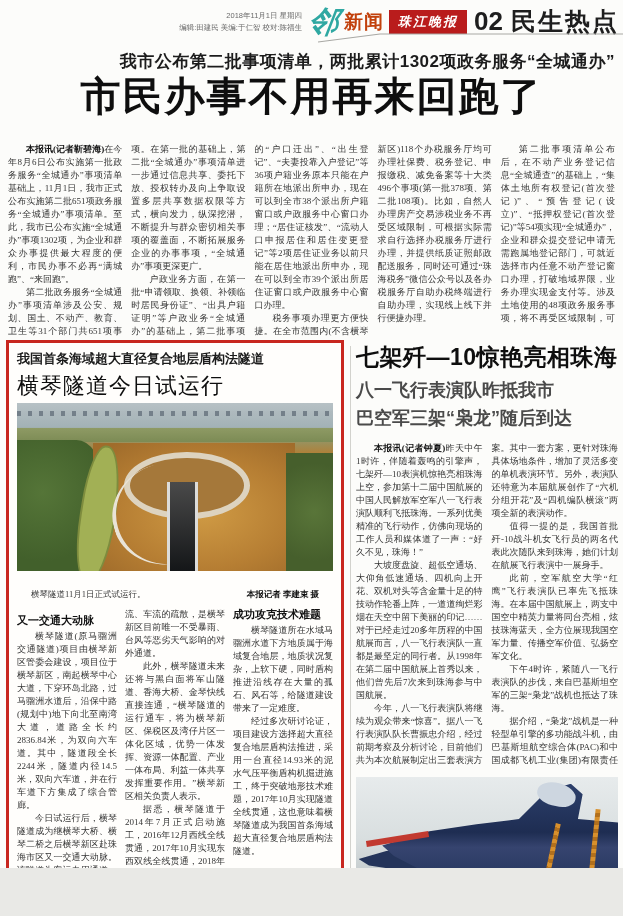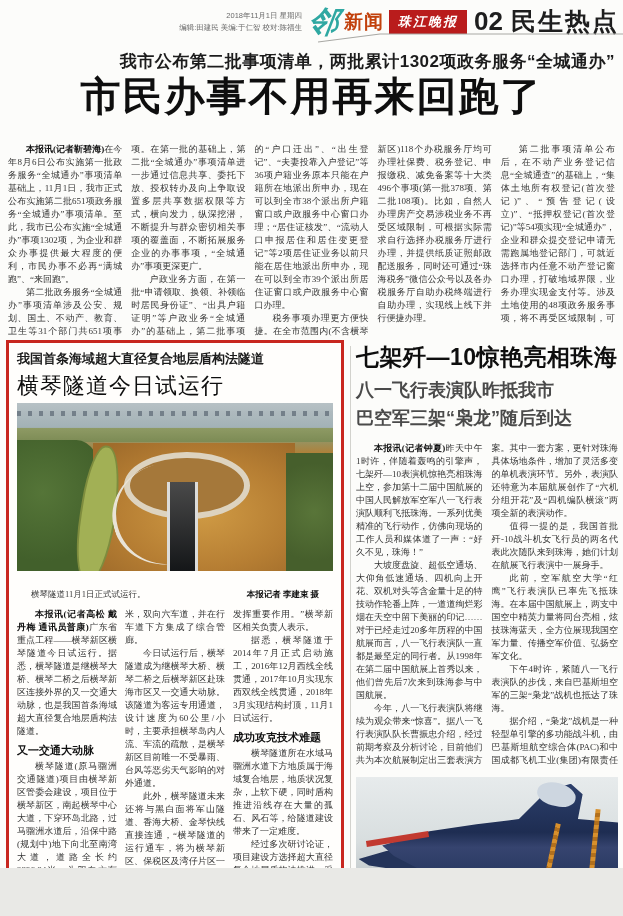--- a/index.html
+++ b/index.html
@@ -131,21 +131,20 @@
       <div class="tp-canal"></div>
       <div class="tp-ring"></div>
       <div class="tp-road-arc"></div>
       <div class="tp-trench"></div>
     </div>
     <div class="photo-caption">
       <span>横琴隧道11月1日正式试运行。</span>
       <span class="credit">本报记者 李建束 摄</span>
     </div>
     <div class="news-body tunnel-body">
-        <p><b>本报讯(记者高松 戴丹梅 通讯员普康)</b>广东省重点工程——横琴新区横琴隧道今日试运行。据悉，横琴隧道是继横琴大桥、横琴二桥之后横琴新区连接外界的又一交通大动脉，也是我国首条海域超大直径复合地层盾构法隧道。</p>
         <h4 class="subhead">又一交通大动脉</h4>
         <p>横琴隧道(原马骝洲交通隧道)项目由横琴新区管委会建设，项目位于横琴新区，南起横琴中心大道，下穿环岛北路，过马骝洲水道后，沿保中路(规划中)地下向北至南湾大道，道路全长约2836.84米，为双向六车道。其中，隧道段全长2244米，隧道内径14.5米，双向六车道，并在行车道下方集成了综合管廊。</p>
         <p>今日试运行后，横琴隧道成为继横琴大桥、横琴二桥之后横琴新区赴珠海市区又一交通大动脉。该隧道为客运专用通道，设计速度为60公里/小时，主要承担横琴岛内人流、车流的疏散，是横琴新区目前唯一不受暴雨、台风等恶劣天气影响的对外通道。</p>
         <p>此外，横琴隧道未来还将与黑白面将军山隧道、香海大桥、金琴快线直接连通，“横琴隧道的运行通车，将为横琴新区、保税区及湾仔片区一体化区域，优势一体发挥、资源一体配置、产业一体布局、利益一体共享发挥重要作用。”横琴新区相关负责人表示。</p>
         <p>据悉，横琴隧道于2014年7月正式启动施工，2016年12月西线全线贯通，2017年10月实现东西双线全线贯通，2018年3月实现结构封顶，11月1日试运行。</p>
         <h4 class="subhead">成功攻克技术难题</h4>
         <p>横琴隧道所在水域马骝洲水道下方地质属于海域复合地层，地质状况复杂，上软下硬，同时盾构推进沿线存在大量的孤石、风石等，给隧道建设带来了一定难度。</p>
         <p>经过多次研讨论证，项目建设方选择超大直径复合地层盾构法推进，采用一台直径14.93米的泥水气压平衡盾构机掘进施工，终于突破地形技术难题，2017年10月实现隧道全线贯通，这也意味着横琴隧道成为我国首条海域超大直径复合地层盾构法隧道。</p>
       </div>
   </div>

